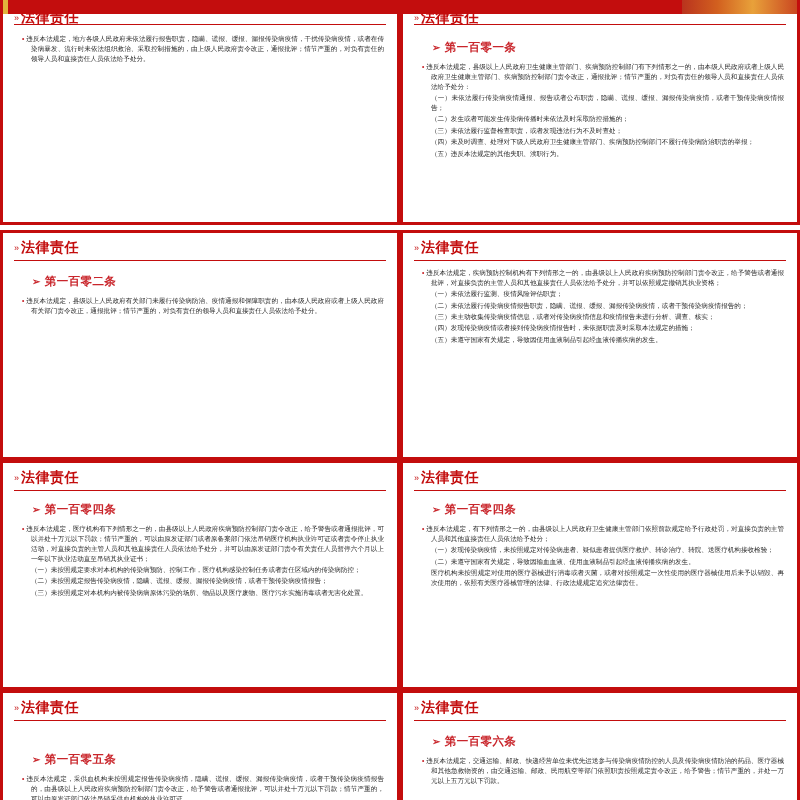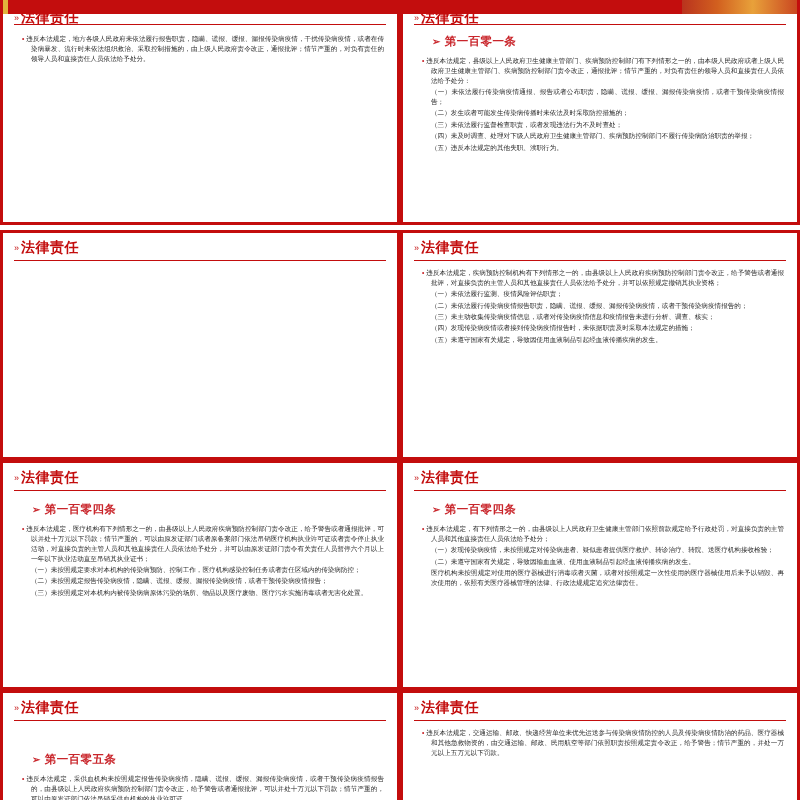--- a/index.html
+++ b/index.html
@@ -57,41 +57,45 @@
       <div class="photo2"></div>
       <div class="photo"></div>
       <div class="frame-bottom"></div>
       <div class="frame-left"></div>
       <div class="frame-right"></div>
       <div class="hdr">
         <span class="chev">»</span>
         <span class="hdr-title">法律责任</span>
       </div>
       <div class="inner-rule" style="top:24px"></div>
-      <div class="body" style="top:34px">
+      <div class="body" style="top:40px">
         <div class="art-title"><span class="bullet">➢</span><span>第一百零一条</span></div>
         <p class="para hang"><span class="dot">•</span><span>违反本法规定，县级以上人民政府卫生健康主管部门、疾病预防控制部门有下列情形之一的，由本级人民政府或者上级人民政府卫生健康主管部门、疾病预防控制部门责令改正，通报批评；情节严重的，对负有责任的领导人员和直接责任人员依法给予处分：</span></p>
         <p class="para ind">（一）未依法履行传染病疫情通报、报告或者公布职责，隐瞒、谎报、缓报、漏报传染病疫情，或者干预传染病疫情报告；</p>
         <p class="para ind">（二）发生或者可能发生传染病传播时未依法及时采取防控措施的；</p>
         <p class="para ind">（三）未依法履行监督检查职责，或者发现违法行为不及时查处；</p>
         <p class="para ind">（四）未及时调查、处理对下级人民政府卫生健康主管部门、疾病预防控制部门不履行传染病防治职责的举报；</p>
         <p class="para ind">（五）违反本法规定的其他失职、渎职行为。</p>
       </div>
     </div>
 
     <div class="slide">
       <div class="frame-top"></div>
       <div class="frame-bottom"></div>
       <div class="frame-left"></div>
       <div class="frame-right"></div>
       <div class="hdr">
         <span class="chev">»</span>
         <span class="hdr-title">法律责任</span>
       </div>
       <div class="inner-rule"></div>
+      <div class="body">
+        <div class="art-title" style="margin-top:6px"><span class="bullet">➢</span><span>第一百零二条</span></div>
+        <p class="para hang"><span class="dot">•</span><span>违反本法规定，县级以上人民政府有关部门未履行传染病防治、疫情通报和保障职责的，由本级人民政府或者上级人民政府有关部门责令改正，通报批评；情节严重的，对负有责任的领导人员和直接责任人员依法给予处分。</span></p>
+      </div>
     </div>
 
     <div class="slide">
       <div class="frame-top"></div>
       <div class="frame-bottom"></div>
       <div class="frame-left"></div>
       <div class="frame-right"></div>
       <div class="hdr">
         <span class="chev">»</span>
         <span class="hdr-title">法律责任</span>
@@ -163,18 +167,19 @@
     <div class="slide">
       <div class="frame-top"></div>
       <div class="frame-left"></div>
       <div class="frame-right"></div>
       <div class="hdr">
         <span class="chev">»</span>
         <span class="hdr-title">法律责任</span>
       </div>
       <div class="inner-rule"></div>
       <div class="body">
+        <div class="art-title" style="margin-top:6px"><span class="bullet">➢</span><span>第一百零六条</span></div>
         <p class="para hang"><span class="dot">•</span><span>违反本法规定，交通运输、邮政、快递经营单位未优先运送参与传染病疫情防控的人员及传染病疫情防治的药品、医疗器械和其他急救物资的，由交通运输、邮政、民用航空等部门依照职责按照规定责令改正，给予警告；情节严重的，并处一万元以上五万元以下罚款。</span></p>
       </div>
     </div>
 
   </div>
 </div>
 
 </body></html>

